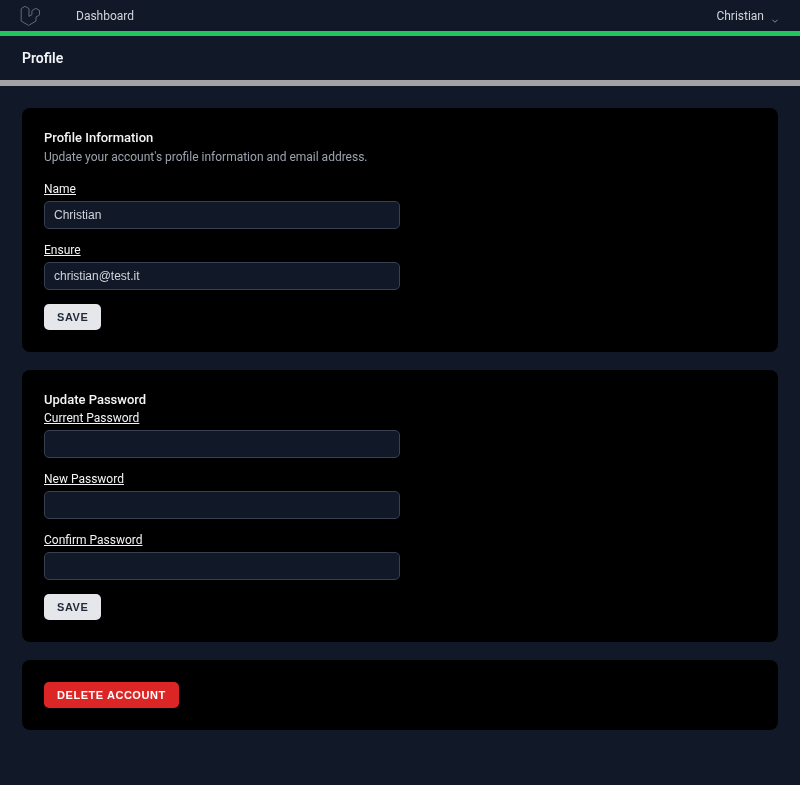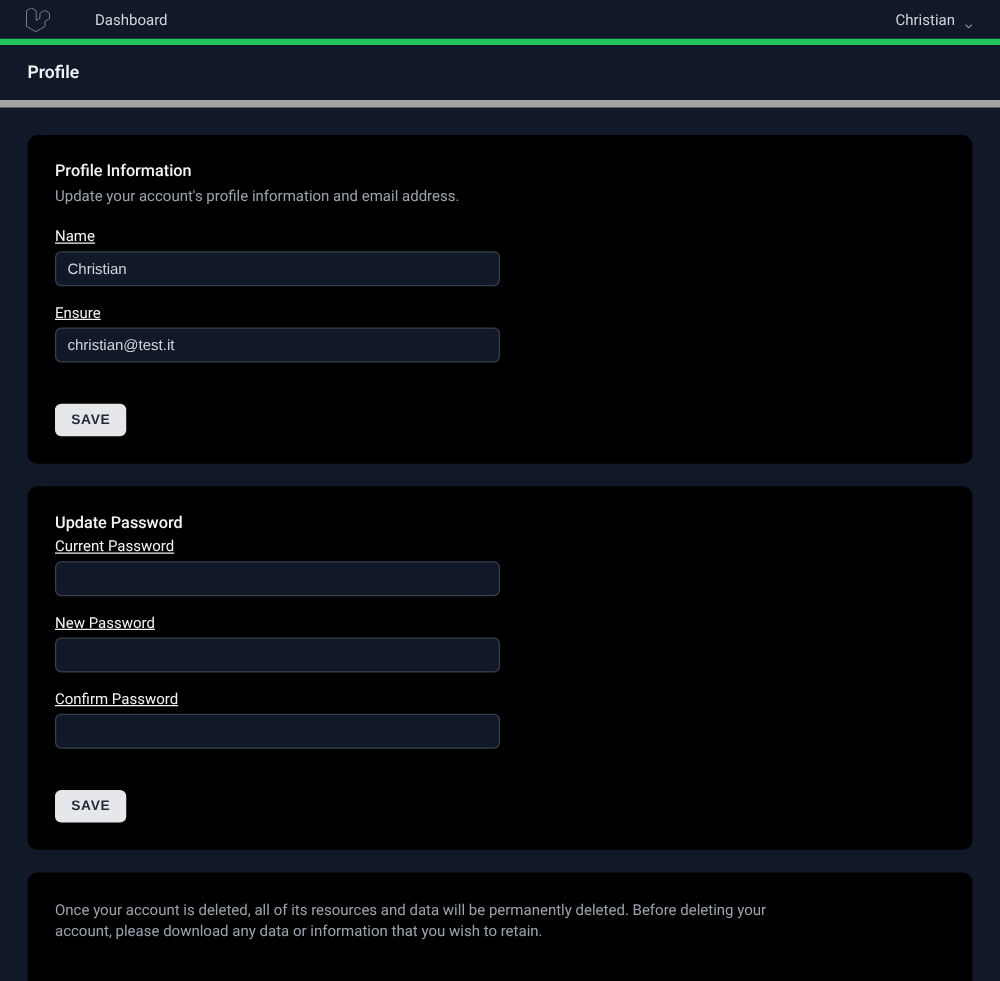--- a/index.html
+++ b/index.html
@@ -48,21 +48,20 @@
     .btn {
       display: inline-block;
       border: none;
       border-radius: 5px;
       padding: 7px 13px;
       font-size: 11px;
       font-weight: 600;
       letter-spacing: 0.05em;
       cursor: pointer;
       text-transform: uppercase;
-      margin-top: 19px;
     }
     .btn-light { background: #e5e7eb; color: #1f2937; }
     .btn-danger { background: #dc2626; color: #fff; }
   </style>
 </head>
 <body>
 
 <nav class="navbar">
   <div class="nav-left">
     <span class="logo">
@@ -113,17 +112,16 @@
       <input type="password" class="field-input" value="" style="">
     </div>
     <div class="field">
       <label class="field-label">Confirm Password</label>
       <input type="password" class="field-input" value="" style="">
     </div>
     <button class="btn btn-light">Save</button>
   </section>
 
   <section class="card">
-    <p class="card-desc">Once your account is deleted, all of its resources and data will be permanently deleted. Before deleting your account, please download any data or information that you wish to retain.</p>
     <button class="btn btn-danger">Delete Account</button>
   </section>
 
 </div>
 
 </body></html>

